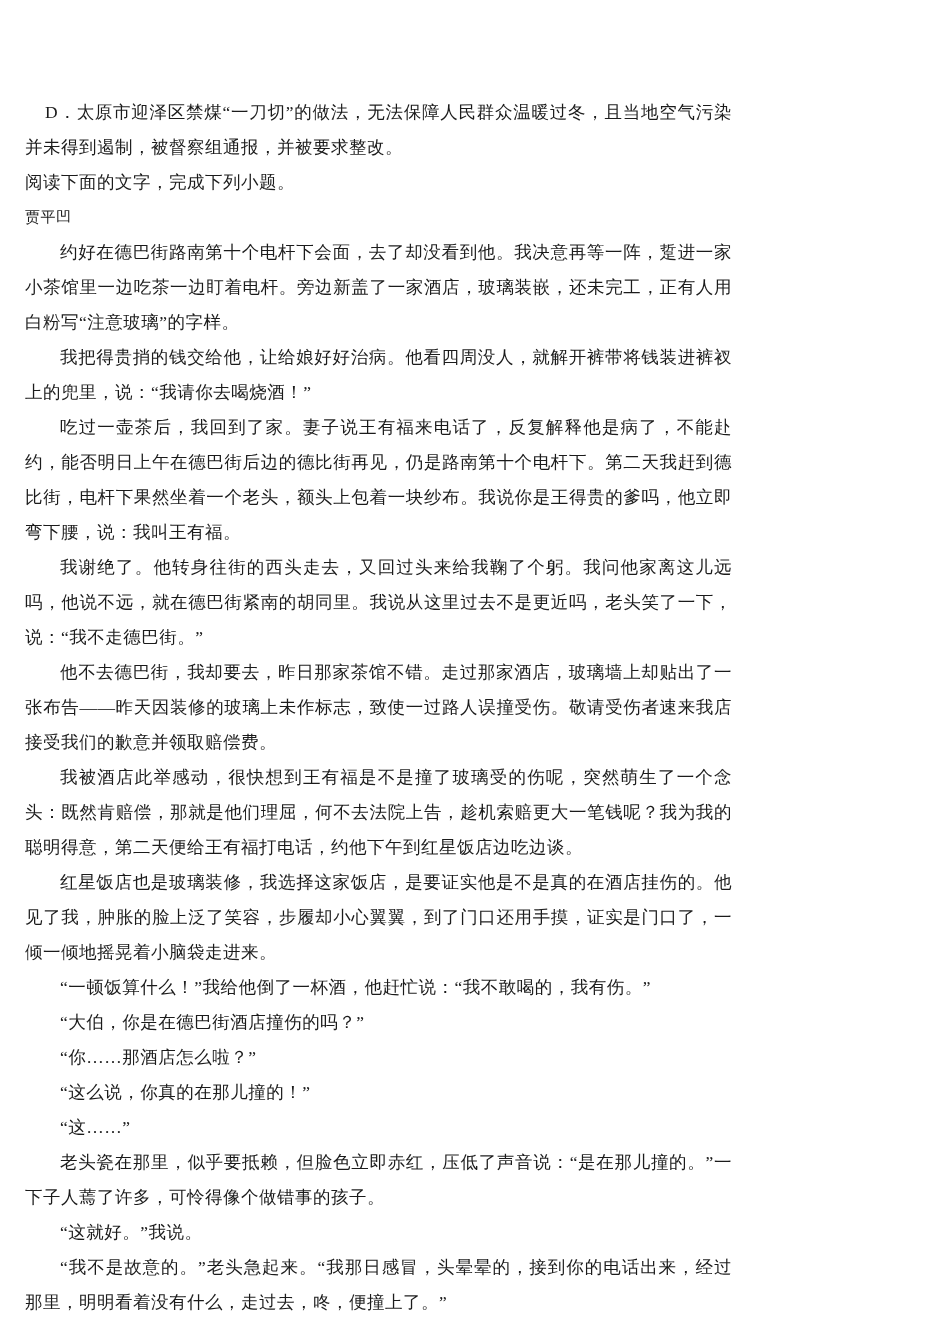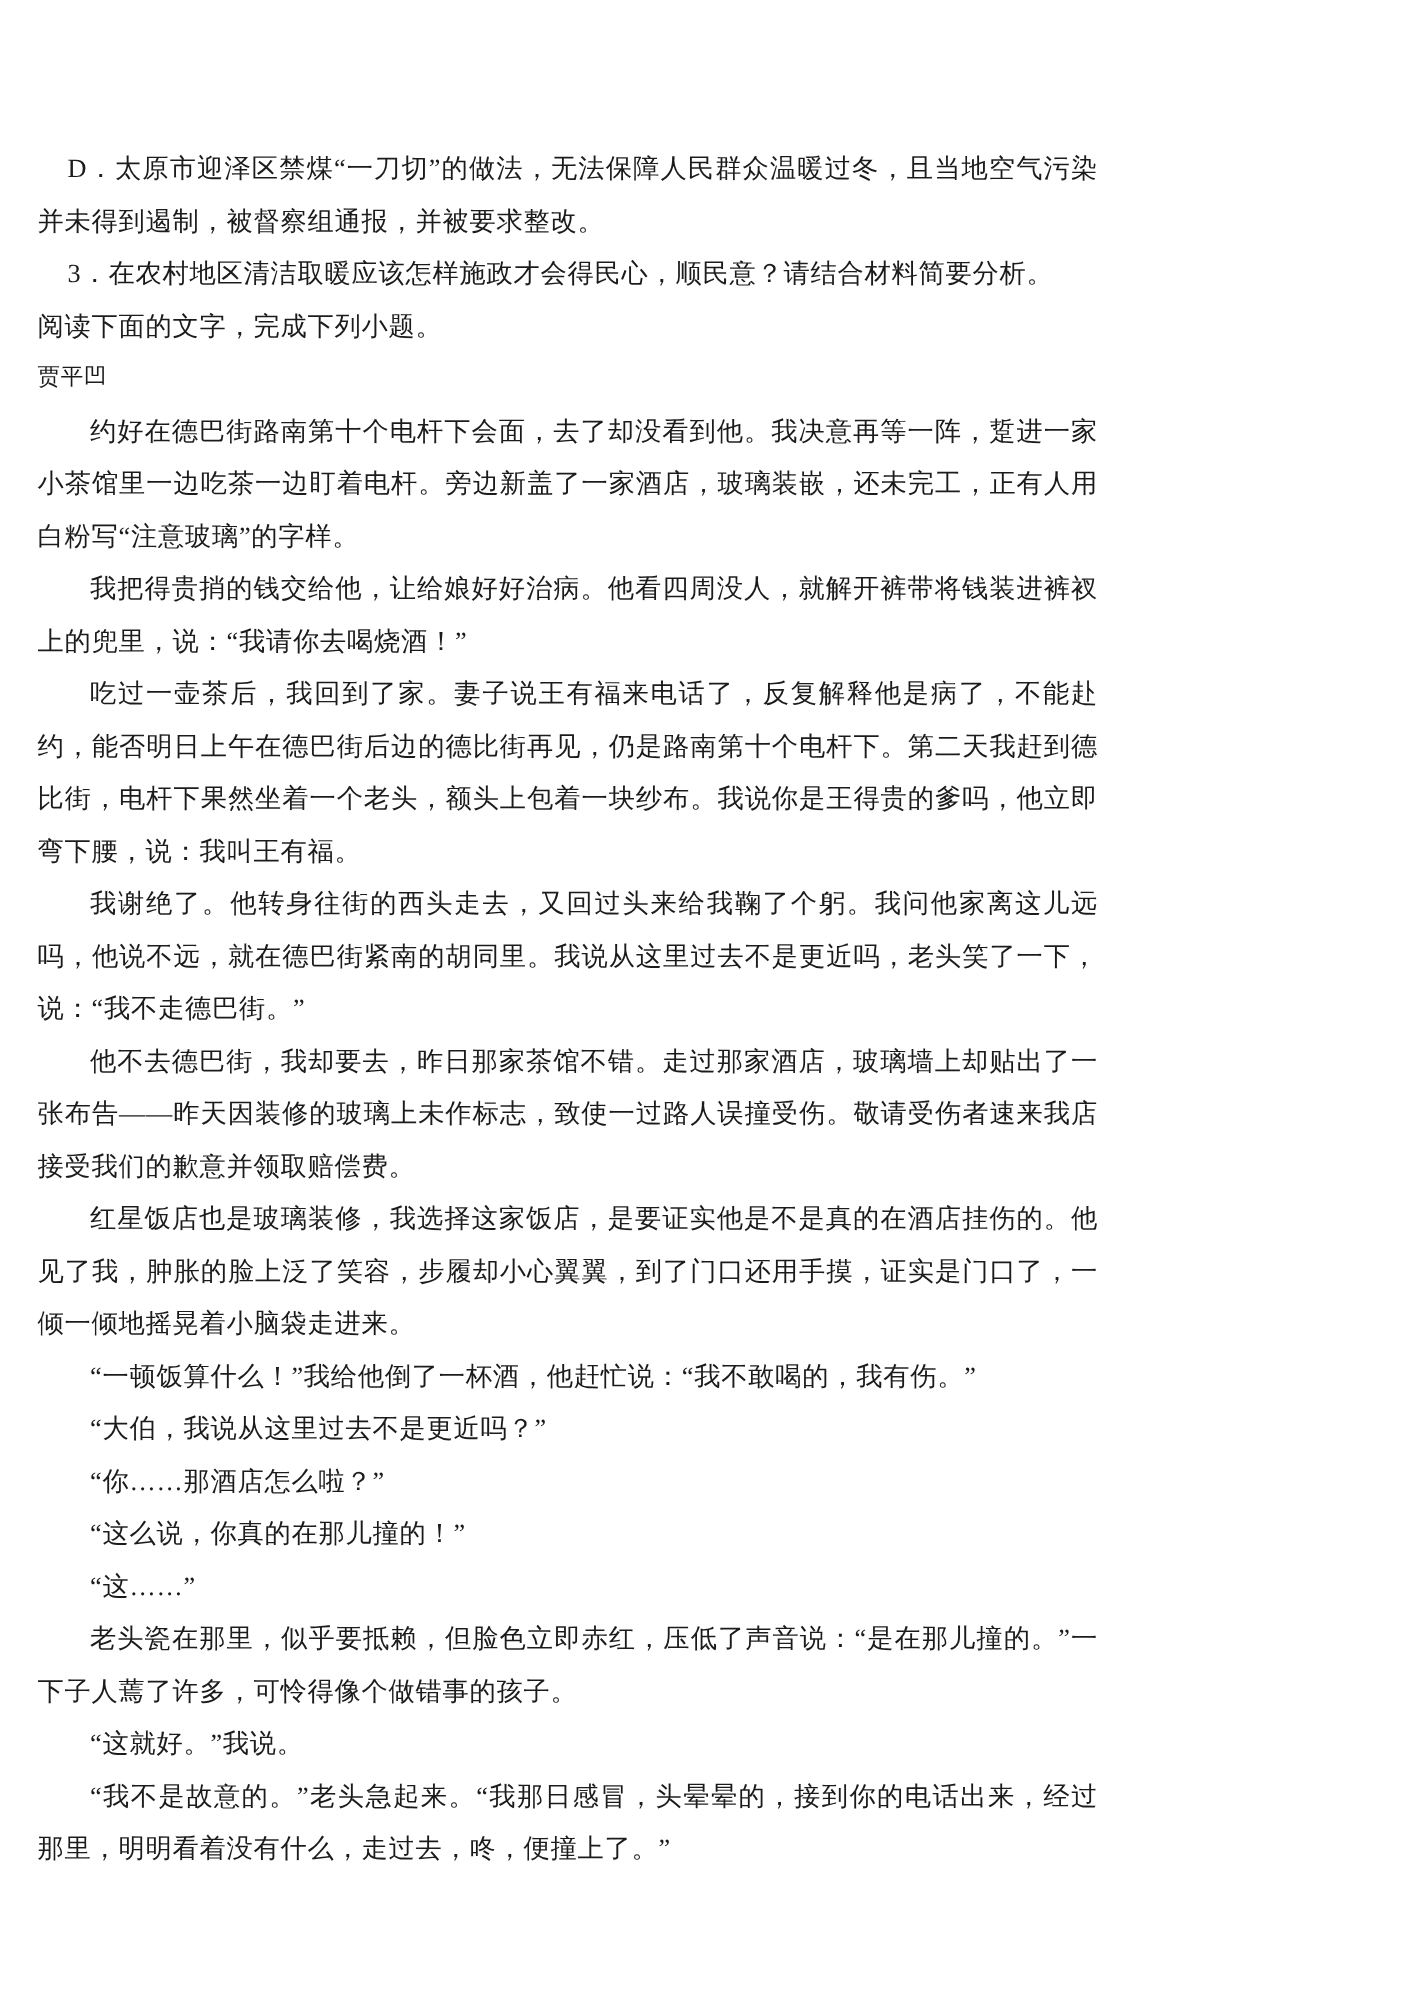--- a/index.html
+++ b/index.html
@@ -43,36 +43,36 @@
     text-indent: 2em;
   }
 </style>
 </head>
 <body>
 
 <div class="page">
 
   <p class="q-line">D．太原市迎泽区禁煤“一刀切”的做法，无法保障人民群众温暖过冬，且当地空气污染并未得到遏制，被督察组通报，并被要求整改。</p>
 
-  <p class="q-line">3．在农村地区清洁取暖应该怎样施政才会得民心，顺民意？请结合材料简要分析。</p>
 
   <p class="instruction">阅读下面的文字，完成下列小题。</p>
 
 
   <p class="author-line">贾平凹</p>
 
   <div class="story">
     <p>约好在德巴街路南第十个电杆下会面，去了却没看到他。我决意再等一阵，踅进一家小茶馆里一边吃茶一边盯着电杆。旁边新盖了一家酒店，玻璃装嵌，还未完工，正有人用白粉写“注意玻璃”的字样。</p>
     <p>我把得贵捎的钱交给他，让给娘好好治病。他看四周没人，就解开裤带将钱装进裤衩上的兜里，说：“我请你去喝烧酒！”</p>
     <p>吃过一壶茶后，我回到了家。妻子说王有福来电话了，反复解释他是病了，不能赴约，能否明日上午在德巴街后边的德比街再见，仍是路南第十个电杆下。第二天我赶到德比街，电杆下果然坐着一个老头，额头上包着一块纱布。我说你是王得贵的爹吗，他立即弯下腰，说：我叫王有福。</p>
     <p>我谢绝了。他转身往街的西头走去，又回过头来给我鞠了个躬。我问他家离这儿远吗，他说不远，就在德巴街紧南的胡同里。我说从这里过去不是更近吗，老头笑了一下，说：“我不走德巴街。”</p>
     <p>他不去德巴街，我却要去，昨日那家茶馆不错。走过那家酒店，玻璃墙上却贴出了一张布告——昨天因装修的玻璃上未作标志，致使一过路人误撞受伤。敬请受伤者速来我店接受我们的歉意并领取赔偿费。</p>
+    <p>我被酒店此举感动，很快想到王有福是不是撞了玻璃受的伤呢，突然萌生了一个念头：既然肯赔偿，那就是他们理屈，何不去法院上告，趁机索赔更大一笔钱呢？我为我的聪明得意，第二天便给王有福打电话，约他下午到红星饭店边吃边谈。</p>
     <p>红星饭店也是玻璃装修，我选择这家饭店，是要证实他是不是真的在酒店挂伤的。他见了我，肿胀的脸上泛了笑容，步履却小心翼翼，到了门口还用手摸，证实是门口了，一倾一倾地摇晃着小脑袋走进来。</p>
     <p>“一顿饭算什么！”我给他倒了一杯酒，他赶忙说：“我不敢喝的，我有伤。”</p>
-    <p>“大伯，我说从这里过去不是更近吗？”</p>
+    <p>“大伯，你是在德巴街酒店撞伤的吗？”</p>
     <p>“你……那酒店怎么啦？”</p>
     <p>“这么说，你真的在那儿撞的！”</p>
     <p>“这……”</p>
     <p>老头瓷在那里，似乎要抵赖，但脸色立即赤红，压低了声音说：“是在那儿撞的。”一下子人蔫了许多，可怜得像个做错事的孩子。</p>
     <p>“这就好。”我说。</p>
     <p>“我不是故意的。”老头急起来。“我那日感冒，头晕晕的，接到你的电话出来，经过那里，明明看着没有什么，走过去，咚，便撞上了。”</p>
   </div>
 
 </div>
 

